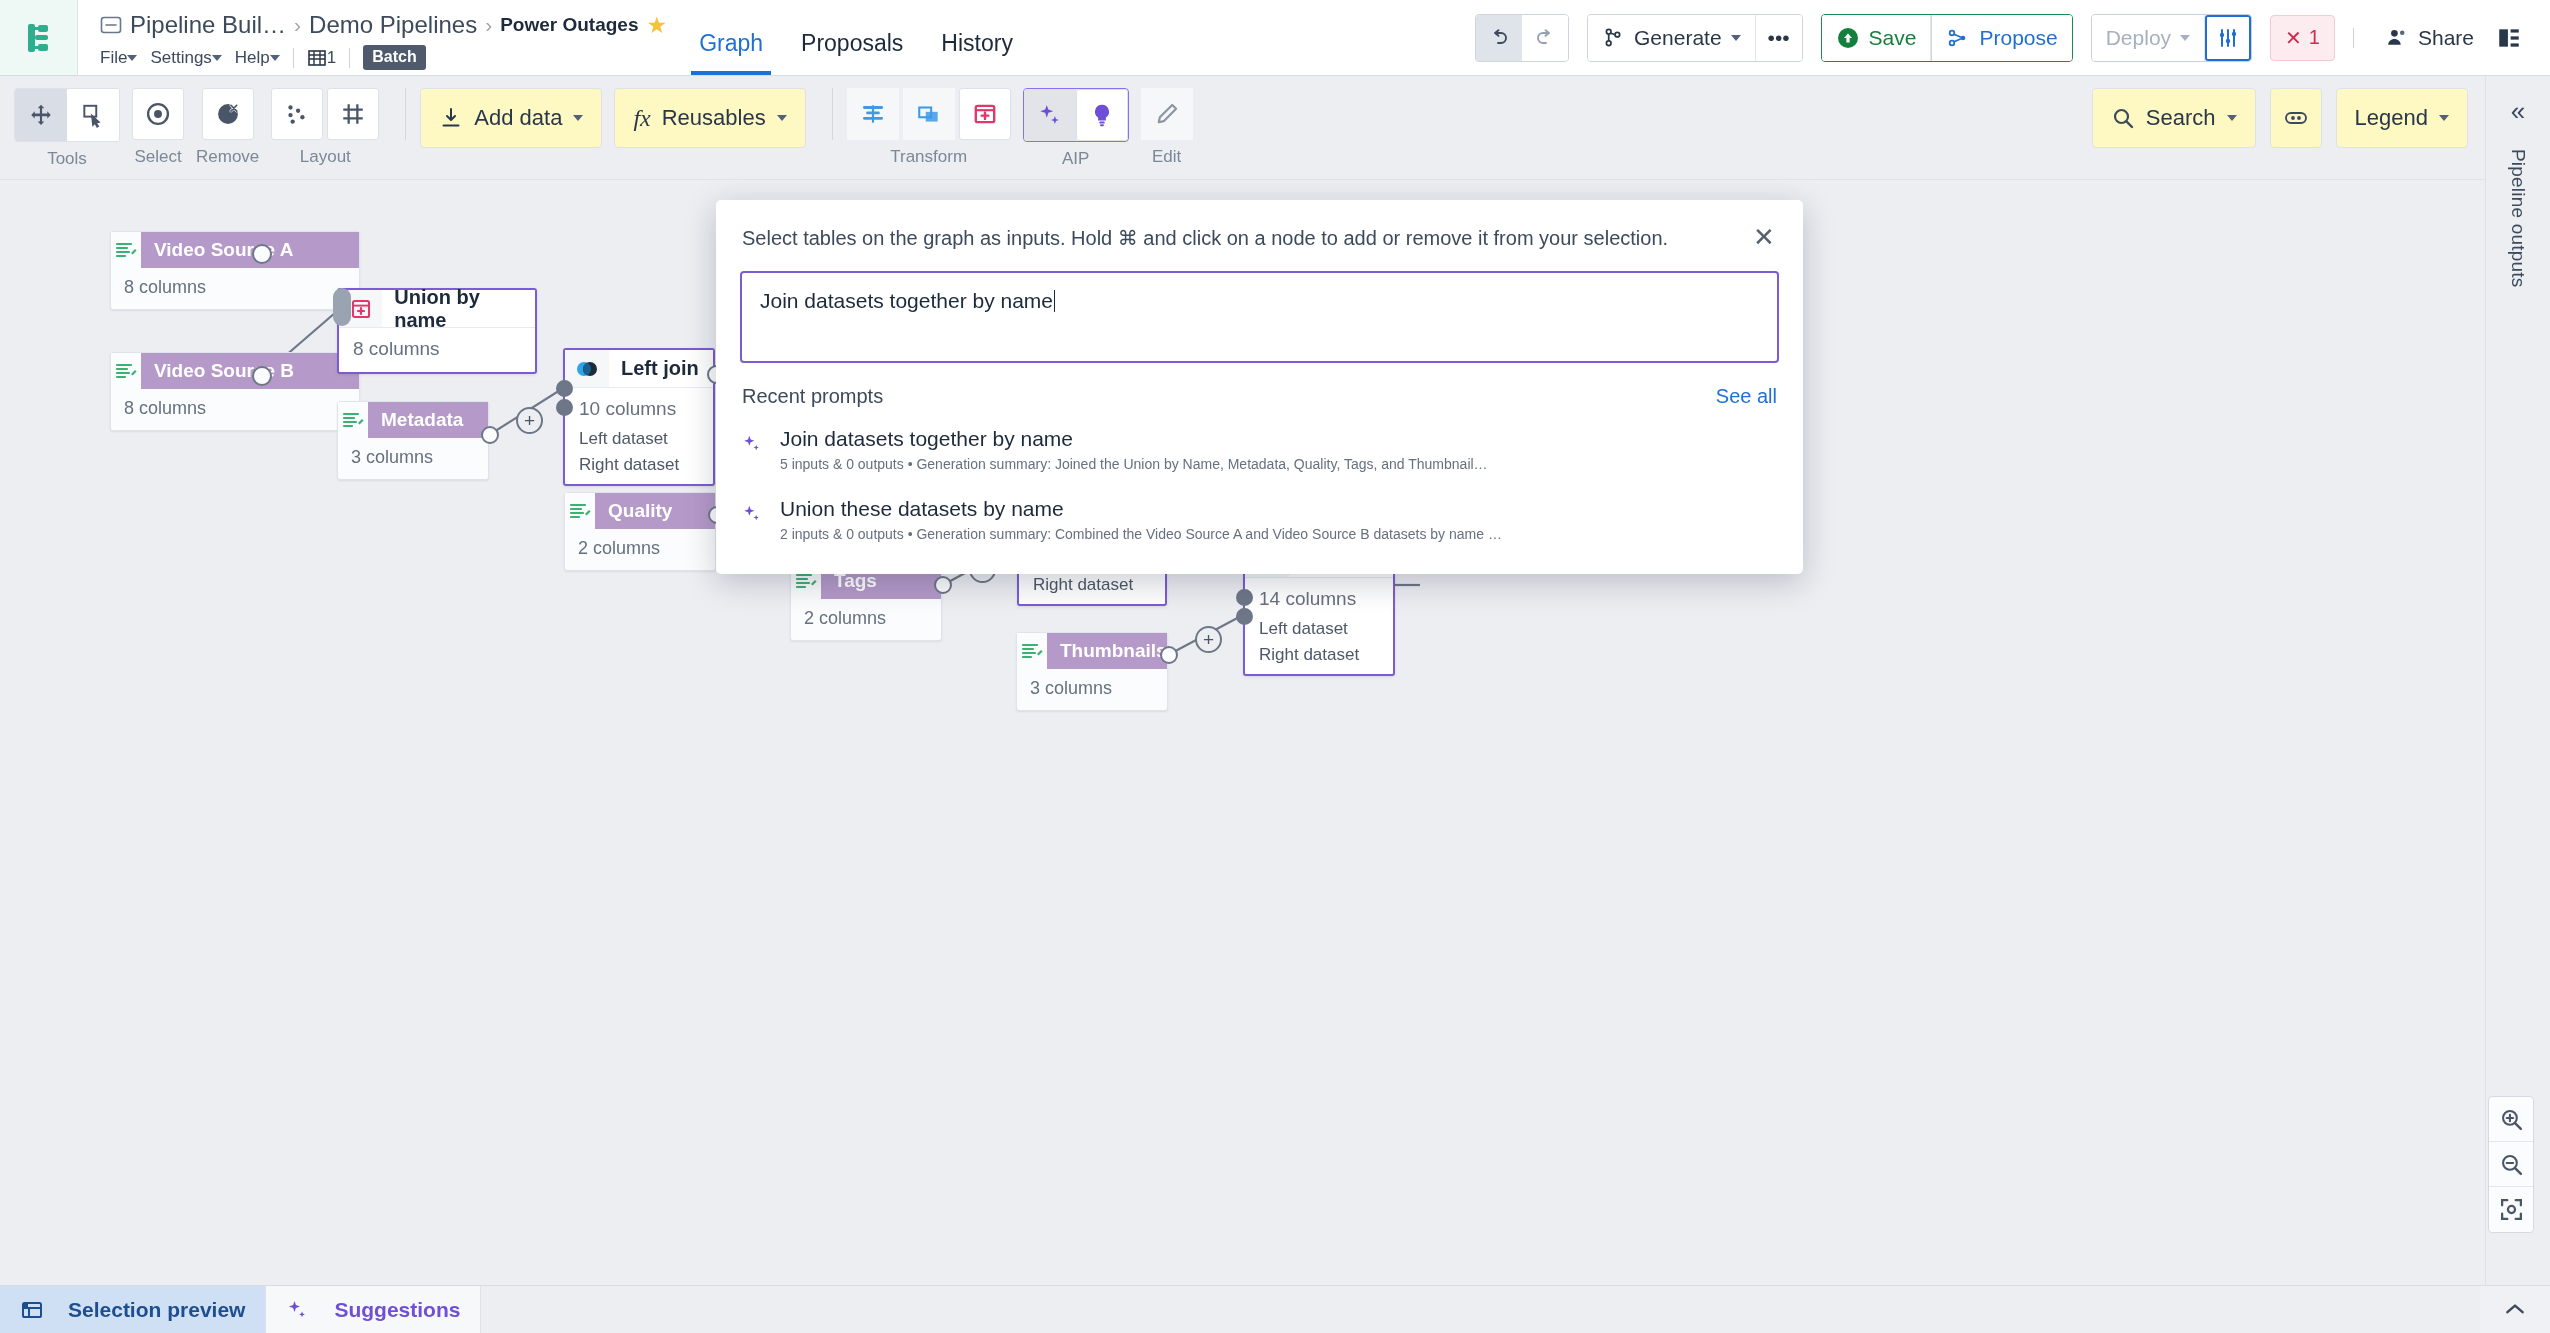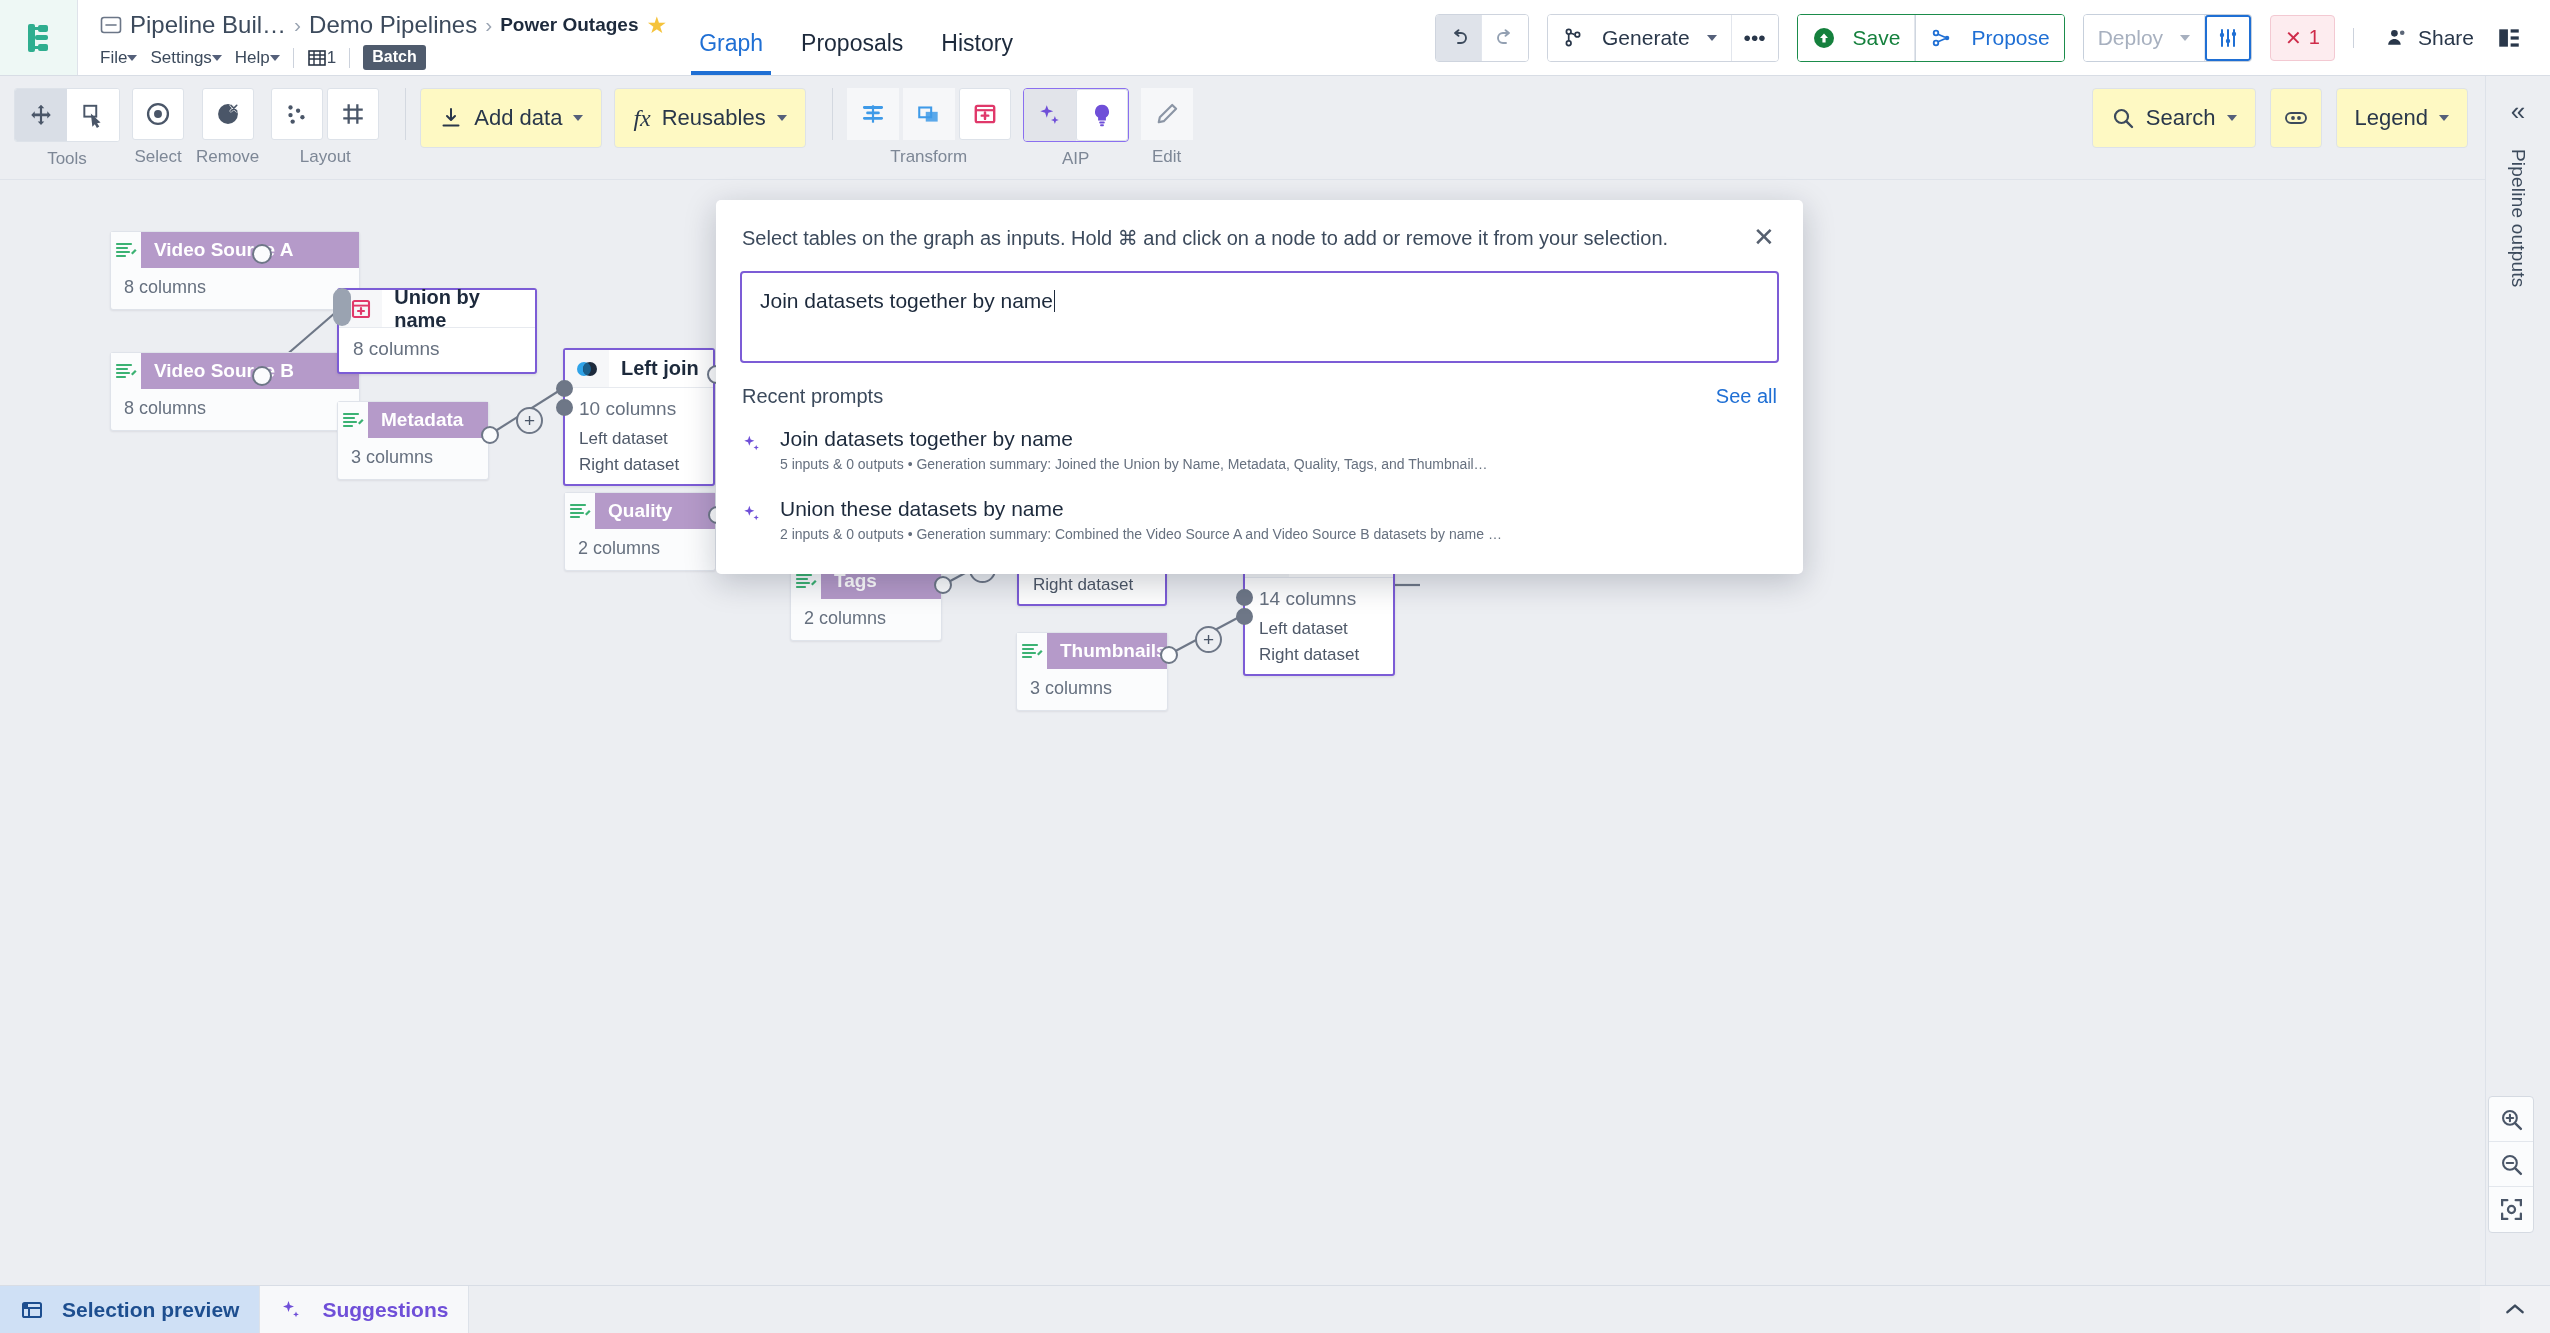--- a/index.html
+++ b/index.html
@@ -37,21 +37,21 @@
   }
   .tabs-cell { display: flex; align-items: flex-end; gap: 38px; padding-left: 32px; }
   .tab { font-size: 23px; color: #1d2a3c; padding-bottom: 18px; cursor: default; position: relative; }
   .tab.active { color: #1f6fd4; }
   .tab.active::after { content:""; position: absolute; left: -8px; right: -8px; bottom: 0; height: 4px; background: #1f6fd4; }
 
   .topright { margin-left: auto; display: flex; align-items: center; gap: 0; padding-right: 18px; }
   .btn-group { display: flex; border: 1px solid #ced4de; border-radius: 4px; overflow: hidden; background: #fff; }
   .tbtn {
     height: 46px; min-width: 46px; display: flex; align-items: center; justify-content: center;
-    gap: 17px; padding: 0 14px; font-size: 21px; color: #29374a; background: #fff; cursor: default;
+    gap: 9px; padding: 0 14px; font-size: 21px; color: #29374a; background: #fff; cursor: default;
     border-right: 1px solid #e2e6ed;
   }
   .tbtn:last-child { border-right: none; }
   .tbtn.sq { padding: 0; width: 46px; }
   .tbtn.disabled { color: #a7b0bf; }
   .tbtn.pressed { background: #dfe3ea; }
   .grp-save { border-color: #1b8c4b; }
   .grp-save .tbtn.save { color: #15803d; }
   .grp-save .tbtn.propose { color: #1f6fd4; border-left: 1px solid #cfd6df; }
   .grp-deploy { border-color: #c7d0dc; }
@@ -149,21 +149,21 @@
   .spark { color: #6f4fd8; font-size: 22px; line-height: 1; padding-top: 6px; width: 22px; text-align:center; }
   .prompt-title { font-size: 21px; color: #1d2a3c; }
   .prompt-sub { font-size: 14px; color: #66707f; margin-top: 5px; }
   .modal-pad { height: 18px; }
 
   
   .bottombar {
     position: absolute; left: 0; bottom: 0; width: 2550px; height: 48px;
     background: #f0f1f4; border-top: 1px solid #d8dde5; display: flex; align-items: stretch; z-index: 45;
   }
-  .bb-tab { display: flex; align-items: center; gap: 18px; padding: 0 20px; font-size: 21px; font-weight: bold; border-right: 1px solid #dde2e9; }
+  .bb-tab { display: flex; align-items: center; gap: 24px; padding: 0 20px; font-size: 21px; font-weight: bold; border-right: 1px solid #dde2e9; }
   .bb-tab.sel { background: #cfe0f5; color: #1d4e8f; }
   .bb-tab.sug { color: #6f4fd8; background: #f7f8fa; }
   .bb-spacer { flex: 1; background: #eceef2; }
   .bb-collapse { display:flex; align-items:center; padding: 0 22px; color:#3c4a5c; font-size: 24px; }
 </style>
 </head>
 <body>
 
 <div id="app">
 

